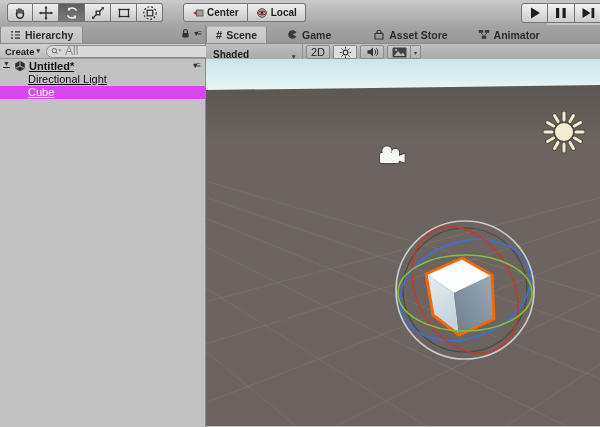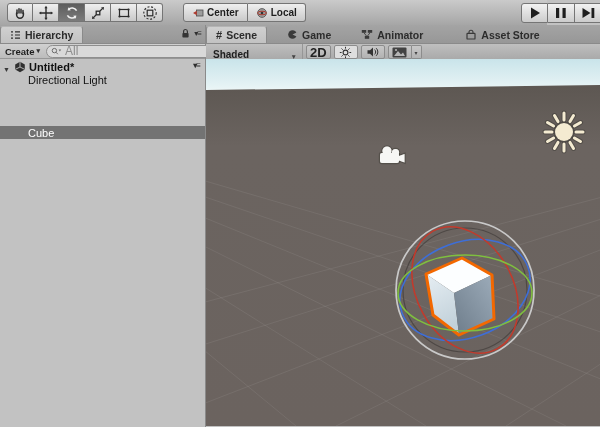--- a/index.html
+++ b/index.html
@@ -81,25 +81,25 @@
     background:#d9d9d9; border:1px solid #8e8e8e; border-radius:7px;
     display:flex; align-items:center; padding:0 4px; gap:3px;
   }
   .search-input {
     flex:1; border:none; background:transparent; outline:none;
     font-family:"Liberation Sans",sans-serif; font-size:12px; color:#333; padding:0; min-width:0;
   }
   .search-input::placeholder { color:#8d8d8d; }
 
   .tree { margin-top:1px; }
-  .tree-row { height:13px; display:flex; align-items:flex-end; color:#101010; }
+  .tree-row { height:13px; display:flex; align-items:flex-start; color:#101010;text-decoration:underline; }
   .scene-row { font-weight:bold; padding-left:3px; gap:3px; position:relative; }
   .scene-row .row-menu { position:absolute; right:5px; top:2px; }
   .child-row { padding-left:28px; }
-  .tree-row.selected { background:#737373; color:#ffffff;margin-top:40px; }
+  .tree-row.selected { background:#d946ef; color:#ffffff; }
   .disclosure { font-size:7px; color:#3a3a3a; width:8px; }
 
   .right-panel { position:absolute; left:206px; top:25px; right:0; bottom:0; }
   .right-panel .tab-strip { padding-left:0; }
   .tab-game { margin-left:11px;text-align:center; }
   .tab-store { margin-left:24px; }
   .tab-animator { margin-left:12px; }
   .hash-glyph { font-weight:bold; font-size:11px; color:#2c2c2c; }
 
   .scene-toolbar {
@@ -112,21 +112,21 @@
     display:flex; align-items:flex-end; justify-content:space-between;
     font-size:10px; font-weight:bold; color:#1e1e1e;
     border-right:1px solid #969696;
   }
   .dd-arrow { font-size:6.5px; color:#444; }
   .mini-btn {
     height:14px; min-width:24px; box-sizing:border-box; margin-left:3px; padding:0 3px;
     background:linear-gradient(#c8c8c8,#b2b2b2);
     border:1px solid #8c8c8c; border-radius:2px;
     display:flex; align-items:center; justify-content:center;
-    font-size:13px; font-weight:bold; color:#222;
+    font-size:11px; font-weight:normal; color:#222;
   }
   .mini-btn.on { background:#dedede; }
   .gizmo-dd { display:flex; margin-left:3px; }
   .gizmo-dd .mini-btn { margin-left:0; border-radius:2px 0 0 2px; }
   .gizmo-dd .dd-tail {
     height:14px; width:10px; box-sizing:border-box;
     background:linear-gradient(#c8c8c8,#b2b2b2);
     border:1px solid #8c8c8c; border-left:none; border-radius:0 2px 2px 0;
     display:flex; align-items:center; justify-content:center; font-size:6px; color:#444;
   }
@@ -281,35 +281,35 @@
         <span class="hash-glyph">#</span>
         <span>Scene</span>
       </div>
       <div class="tab tab-game">
         <svg width="11" height="11" viewBox="0 0 11 11">
           <circle cx="5.5" cy="5.5" r="4.3" fill="#3a3a3a"></circle>
           <polygon points="5.5,5.5 11,2.8 11,8.2" fill="#9c9c9c"></polygon>
         </svg>
         <span>Game</span>
       </div>
+      <div class="tab tab-store">
+        <svg width="12" height="11" viewBox="0 0 12 11">
+          <path d="M4 4.4 V3.2 a2 2 0 0 1 4 0 V4.4" fill="none" stroke="#3a3a3a" stroke-width="1.1"></path>
+          <rect x="2" y="4.4" width="8" height="5.6" rx="0.6" fill="none" stroke="#3a3a3a" stroke-width="1.2"></rect>
+        </svg>
+        <span>Asset Store</span>
+      </div>
       <div class="tab tab-animator">
         <svg width="12" height="11" viewBox="0 0 12 11">
           <rect x="0.8" y="1" width="4.4" height="2.8" fill="#3a3a3a"></rect>
           <rect x="6.8" y="1" width="4.4" height="2.8" fill="#3a3a3a"></rect>
           <rect x="3.8" y="7" width="4.4" height="2.8" fill="#3a3a3a"></rect>
           <path d="M3 3.8 L5.5 7 M9 3.8 L6.5 7" stroke="#3a3a3a" stroke-width="0.9"></path>
         </svg>
         <span>Animator</span>
-      </div>
-      <div class="tab tab-store">
-        <svg width="12" height="11" viewBox="0 0 12 11">
-          <path d="M4 4.4 V3.2 a2 2 0 0 1 4 0 V4.4" fill="none" stroke="#3a3a3a" stroke-width="1.1"></path>
-          <rect x="2" y="4.4" width="8" height="5.6" rx="0.6" fill="none" stroke="#3a3a3a" stroke-width="1.2"></rect>
-        </svg>
-        <span>Asset Store</span>
       </div>
     </div>
 
     <div class="scene-toolbar">
       <div class="shaded-dd">
         <span>Shaded</span>
         <span class="dd-arrow">▼</span>
       </div>
       <div class="mini-btn">
         <span>2D</span>

